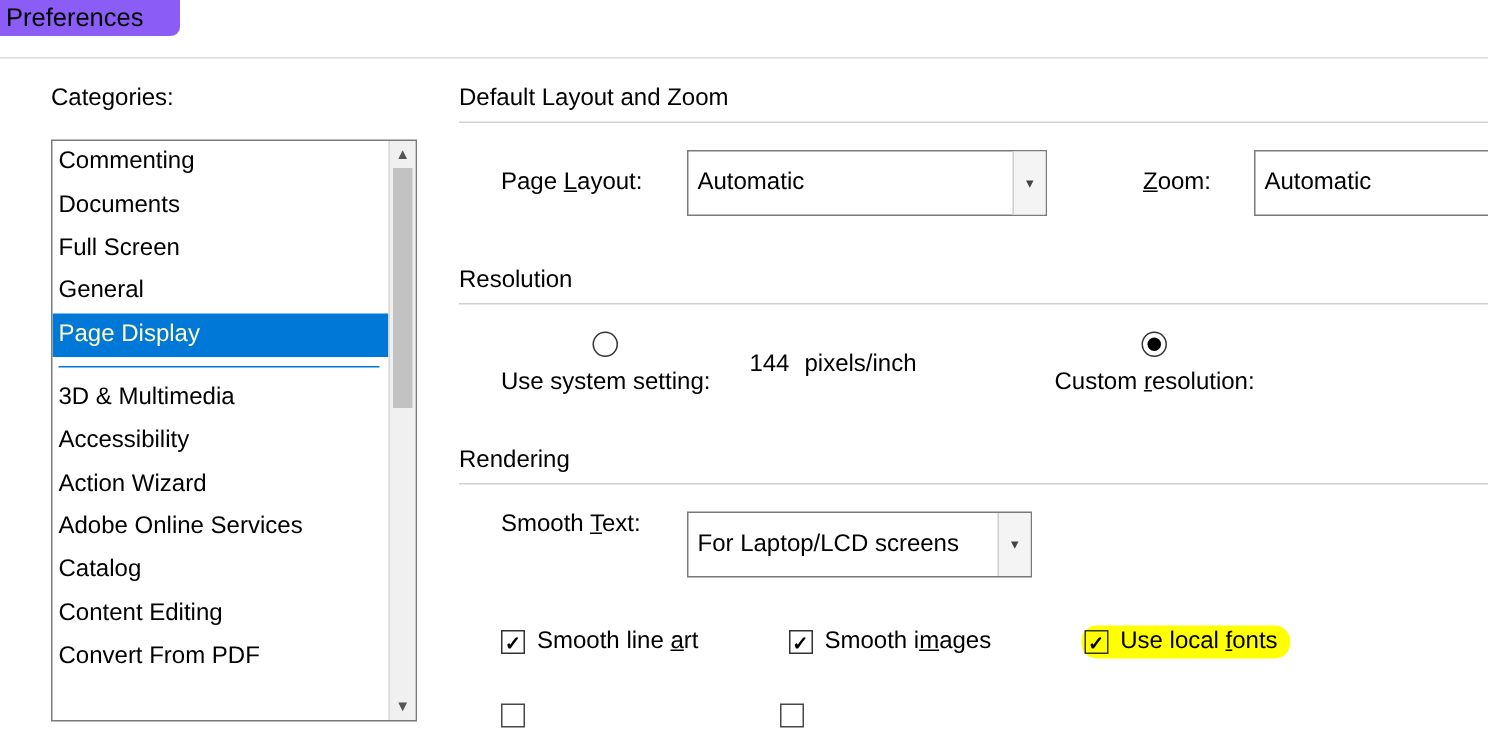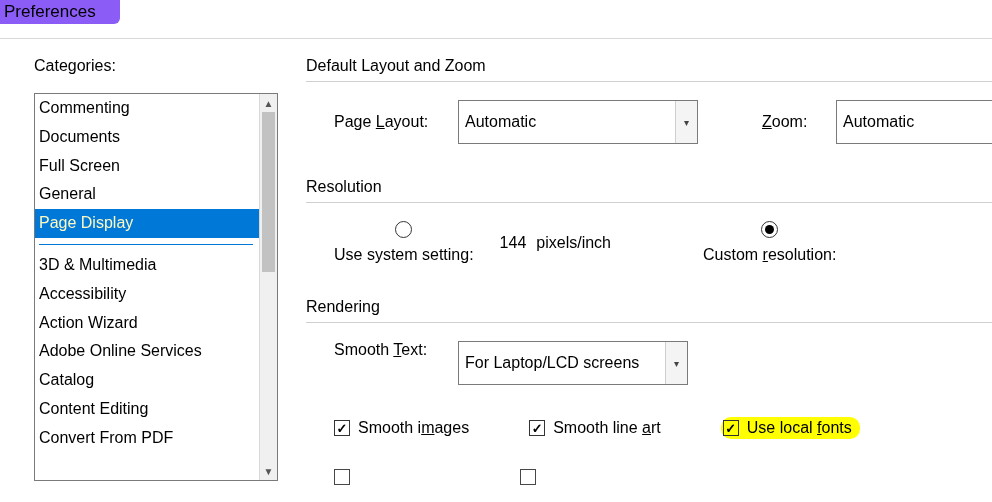--- a/index.html
+++ b/index.html
@@ -220,27 +220,27 @@
         </div>
         <div class="select" style="min-width:230px">
           <span>For Laptop/LCD screens</span>
           <span class="chev">▾</span>
         </div>
       </div>
       <div class="render-row2">
         <label class="cb-wrap">
           <span class="cb checked"></span>
           <span>
-            <span>Smooth i</span><span class="underline">m</span><span>ages</span>
+            <span>Smooth line </span><span class="underline">a</span><span>rt</span>
           </span>
         </label>
         <label class="cb-wrap">
           <span class="cb checked"></span>
           <span>
-            <span>Smooth line </span><span class="underline">a</span><span>rt</span>
+            <span>Smooth i</span><span class="underline">m</span><span>ages</span>
           </span>
         </label>
         <span class="hl">
           <label class="cb-wrap">
             <span class="cb checked"></span>
             <span>
               <span>Use local </span><span class="underline">f</span><span>onts</span>
             </span>
           </label>
         </span>

